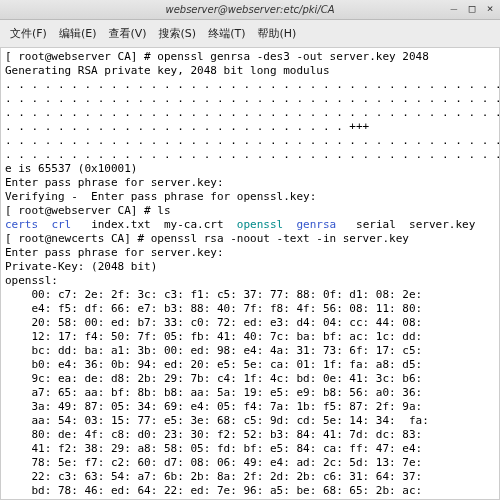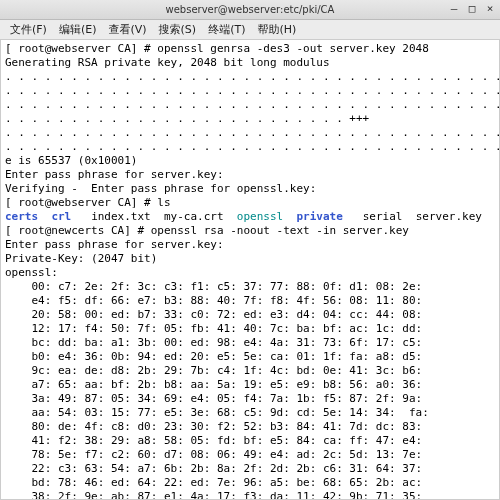--- a/index.html
+++ b/index.html
@@ -16,38 +16,39 @@
   .titlebar {
     height: 20px;
     background: linear-gradient(#e8e8e8, #d8d8d8);
     border-bottom: 1px solid #bbb;
     display: flex;
     align-items: center;
     justify-content: center;
     position: relative;
     font-size: 10px;
     color: #333;
+    font-style: italic;
   }
   .win-controls {
     position: absolute;
     right: 4px;
     top: 2px;
     display: flex;
     gap: 6px;
   }
   .win-controls span {
     cursor: pointer;
     font-family: monospace;
     font-size: 11px;
     color: #333;
     width: 12px;
     text-align: center;
   }
   .menubar {
-    height: 20px;
+    height: 28px;
     background: #ececec;
     border-bottom: 1px solid #ccc;
     display: flex;
     align-items: center;
     padding: 0 4px;
     font-size: 11px;
   }
   .menu-item {
     padding: 2px 6px;
     cursor: pointer;
@@ -59,21 +60,21 @@
     color: #000;
     font-family: "DejaVu Sans Mono", monospace;
     font-size: 11px;
     line-height: 14px;
     padding: 2px 4px;
     white-space: pre;
     overflow: hidden;
     border: 1px solid #ccc;
     border-top: none;
   }
-  .blue { color: #3355cc; font-weight: bold; }
+  .blue { color: #3355cc; }
   .teal { color: #008a8a; }
 </style>
 </head>
 <body>
 
 <div class="titlebar">
   <span>webserver@webserver:etc/pki/CA</span>
   <div class="win-controls">
     <span>–</span>
     <span>□</span>
@@ -95,33 +96,33 @@
 <span>. . . . . . . . . . . . . . . . . . . . . . . . . . . . . . . . . . . . . . . . . . . . . . . . . . . . . . . . . . . . . . . . . .</span>
 <span>. . . . . . . . . . . . . . . . . . . . . . . . . . . . . . . . . . . . . . . . . . . . . . . . . . . . . . . . . . . . . . . . . .</span>
 <span>. . . . . . . . . . . . . . . . . . . . . . . . . . . . . . . . . . . . . . . . . . . . . . . . . . . . . . . . . . . . . . . . . .</span>
 <span>. . . . . . . . . . . . . . . . . . . . . . . . . . +++</span>
 <span>. . . . . . . . . . . . . . . . . . . . . . . . . . . . . . . . . . . . . . . . . . . . . . . . . . . . . . . . . . . . . . . . . .</span>
 <span>. . . . . . . . . . . . . . . . . . . . . . . . . . . . . . . . . . . . . . +++</span>
 <span>e is 65537 (0x10001)</span>
 <span>Enter pass phrase for server.key:</span>
 <span>Verifying -  Enter pass phrase for openssl.key:</span>
 <span>[ root@webserver CA] # ls</span>
-<span class="blue">certs</span>  <span class="blue">crl</span>   <span>index.txt</span>  <span>my-ca.crt</span>  <span class="teal">openssl</span>  <span class="blue">private</span>   <span>serial</span>  <span>server.key</span>
+<span class="blue">certs</span>  <span class="blue">crl</span>   <span>index.txt</span>  <span>my-ca.crt</span>  <span class="teal">openssl</span>  <span class="blue">genrsa</span>   <span>serial</span>  <span>server.key</span>
 <span>[ root@newcerts CA] # openssl rsa -noout -text -in server.key</span>
 <span>Enter pass phrase for server.key:</span>
-<span>Private-Key: (2047 bit)</span>
+<span>Private-Key: (2048 bit)</span>
 <span>openssl:</span>
 <span>    00: c7: 2e: 2f: 3c: c3: f1: c5: 37: 77: 88: 0f: d1: 08: 2e:</span>
 <span>    e4: f5: df: 66: e7: b3: 88: 40: 7f: f8: 4f: 56: 08: 11: 80:</span>
 <span>    20: 58: 00: ed: b7: 33: c0: 72: ed: e3: d4: 04: cc: 44: 08:</span>
 <span>    12: 17: f4: 50: 7f: 05: fb: 41: 40: 7c: ba: bf: ac: 1c: dd:</span>
 <span>    bc: dd: ba: a1: 3b: 00: ed: 98: e4: 4a: 31: 73: 6f: 17: c5:</span>
 <span>    b0: e4: 36: 0b: 94: ed: 20: e5: 5e: ca: 01: 1f: fa: a8: d5:</span>
 <span>    9c: ea: de: d8: 2b: 29: 7b: c4: 1f: 4c: bd: 0e: 41: 3c: b6:</span>
-<span>    a7: 65: aa: bf: 2b: b8: aa: 5a: 19: e5: e9: b8: 56: a0: 36:</span>
+<span>    a7: 65: aa: bf: 8b: b8: aa: 5a: 19: e5: e9: b8: 56: a0: 36:</span>
 <span>    3a: 49: 87: 05: 34: 69: e4: 05: f4: 7a: 1b: f5: 87: 2f: 9a:</span>
 <span>    aa: 54: 03: 15: 77: e5: 3e: 68: c5: 9d: cd: 5e: 14: 34:  fa:</span>
 <span>    80: de: 4f: c8: d0: 23: 30: f2: 52: b3: 84: 41: 7d: dc: 83:</span>
 <span>    41: f2: 38: 29: a8: 58: 05: fd: bf: e5: 84: ca: ff: 47: e4:</span>
 <span>    78: 5e: f7: c2: 60: d7: 08: 06: 49: e4: ad: 2c: 5d: 13: 7e:</span>
 <span>    22: c3: 63: 54: a7: 6b: 2b: 8a: 2f: 2d: 2b: c6: 31: 64: 37:</span>
 <span>    bd: 78: 46: ed: 64: 22: ed: 7e: 96: a5: be: 68: 65: 2b: ac:</span>
 <span>    38: 2f: 9e: ab: 87: e1: 4a: 17: f3: da: 11: 42: 9b: 71: 35:</span>
 
 

